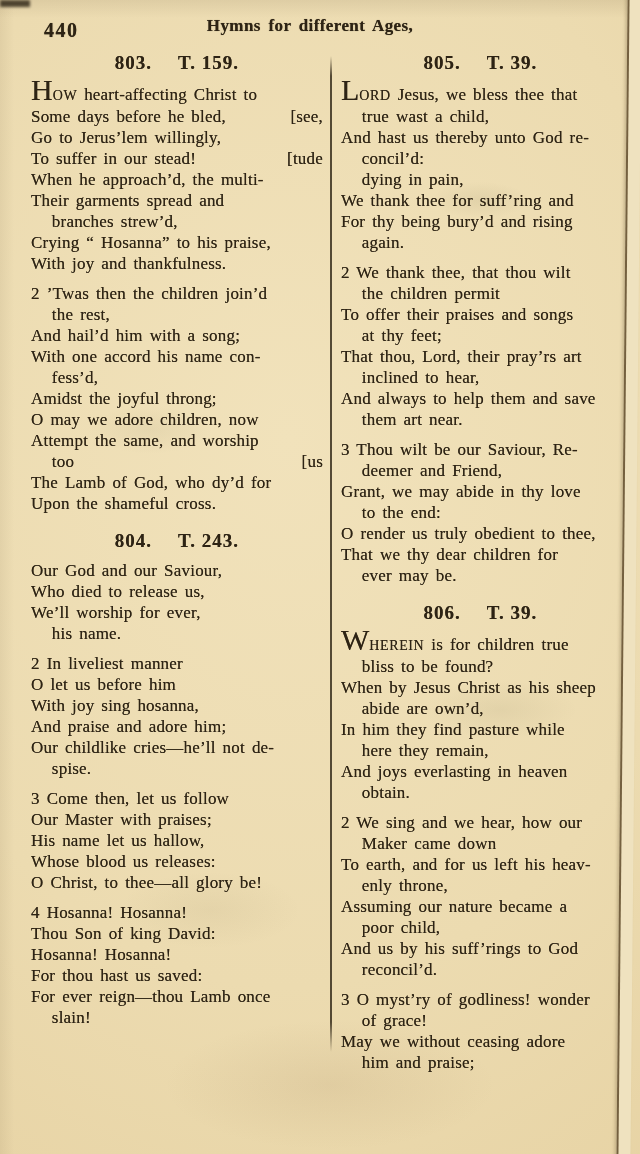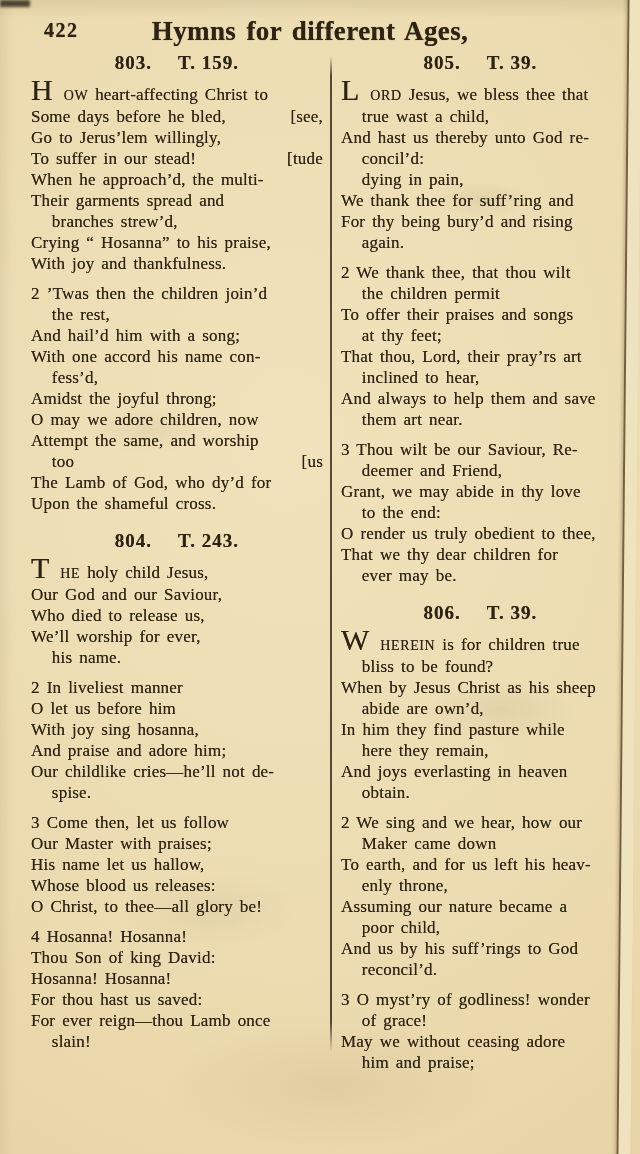--- a/index.html
+++ b/index.html
@@ -27,51 +27,51 @@
   }
   .page-edge {
     position:absolute; top:-8px; bottom:-8px; right:4px; width:12px;
     background:#efe2bf; border-left:2px solid #74603f;
     transform:rotate(0.55deg); box-shadow:-2px 0 3px rgba(90,70,40,.25);
   }
   .header { position:absolute; top:16px; left:0; right:0; height:32px;
     text-shadow:0 0 .7px rgba(46,37,20,.75); }
   .page-number { position:absolute; left:44px; top:3px; font-size:20px; font-weight:bold; letter-spacing:1.5px; }
   .page-title { position:absolute; left:150px; right:170px; top:0; text-align:center;
-    font-size:27px; font-weight:bold; letter-spacing:.4px; word-spacing:3px; }
+    font-size:17px; font-weight:bold; letter-spacing:.4px; word-spacing:3px; }
   .divider {
     position:absolute; left:330px; top:56px; width:2px; height:996px;
     background:linear-gradient(to bottom, rgba(45,36,20,0), rgba(45,36,20,.8) 2%, rgba(45,36,20,.8) 97%, rgba(45,36,20,0));
   }
   .col {
     position:absolute; top:50px; font-size:17px; line-height:21px;
     text-shadow:0 0 .6px rgba(46,37,20,.7);
   }
   .col-left  { left:31px;  width:292px; }
   .col-right { left:341px; width:279px; }
   .hymn-heading { text-align:center; font-weight:bold; font-size:19px;
     letter-spacing:1px; margin:2px 0 9px; }
   .hymn-heading .tune { margin-left:26px;text-align:center; }
   .heading-gap { margin-top:16px; }
   .verse { margin-bottom:9px; }
   .line { white-space:pre-wrap; word-spacing:2.5px; letter-spacing:.2px; min-height:21px; }
   .line.split { display:flex; justify-content:space-between; }
   .dropcap { font-size:30px; line-height:16px; letter-spacing:0; }
-  .fw-rest { font-size:14px; letter-spacing:.6px;margin-left:11px; }
+  .fw-rest { font-size:14px; letter-spacing:.6px; }
 </style>
 </head>
 <body>
 
 <div class="page">
   <div class="texture"></div>
   <div class="corner-mark"></div>
   <div class="page-edge"></div>
 
   <div class="header">
-    <span class="page-number">422</span>
+    <span class="page-number">440</span>
     <div class="page-title">Hymns for different Ages,</div>
   </div>
 
   <div class="divider"></div>
 
   <div class="col col-left">
 
     <div class="hymn-heading">
       <span>803.</span><span class="tune">T. 159.</span>
     </div>
@@ -99,21 +99,20 @@
         <div class="line">Attempt the same, and worship</div>
         <div class="line split"><span>   too</span><span>[us</span></div>
         <div class="line">The Lamb of God, who dy’d for</div>
         <div class="line">Upon the shameful cross.</div>
       </div>
 
     <div class="hymn-heading heading-gap">
       <span>804.</span><span class="tune">T. 243.</span>
     </div>
     <div class="verse">
-      <div class="line first-line"><span class="dropcap">T</span><span class="fw-rest">HE</span><span> holy child Jesus,</span></div>
       <div>
           <div class="line">Our God and our Saviour,</div>
           <div class="line">Who died to release us,</div>
           <div class="line">We’ll worship for ever,</div>
           <div class="line">   his name.</div>
         </div>
     </div>
     <div class="verse">
         <div class="line">2 In liveliest manner</div>
         <div class="line">O let us before him</div>

